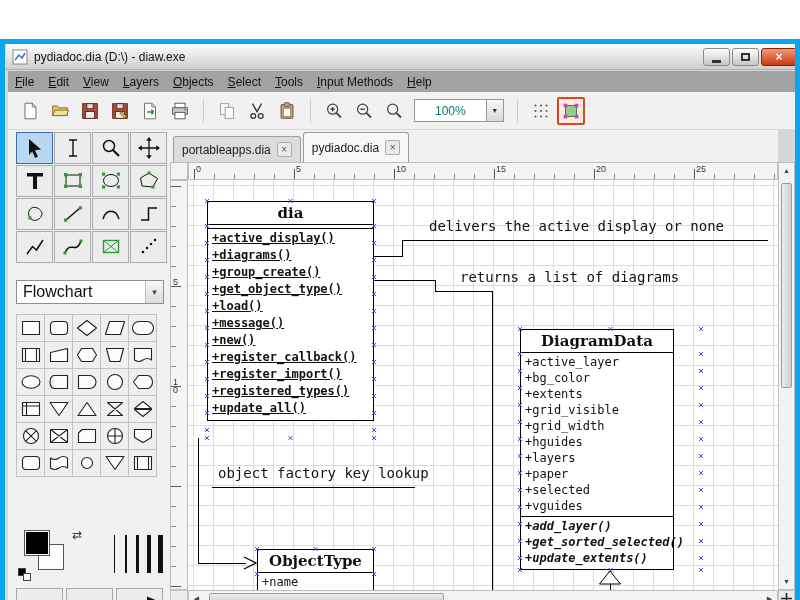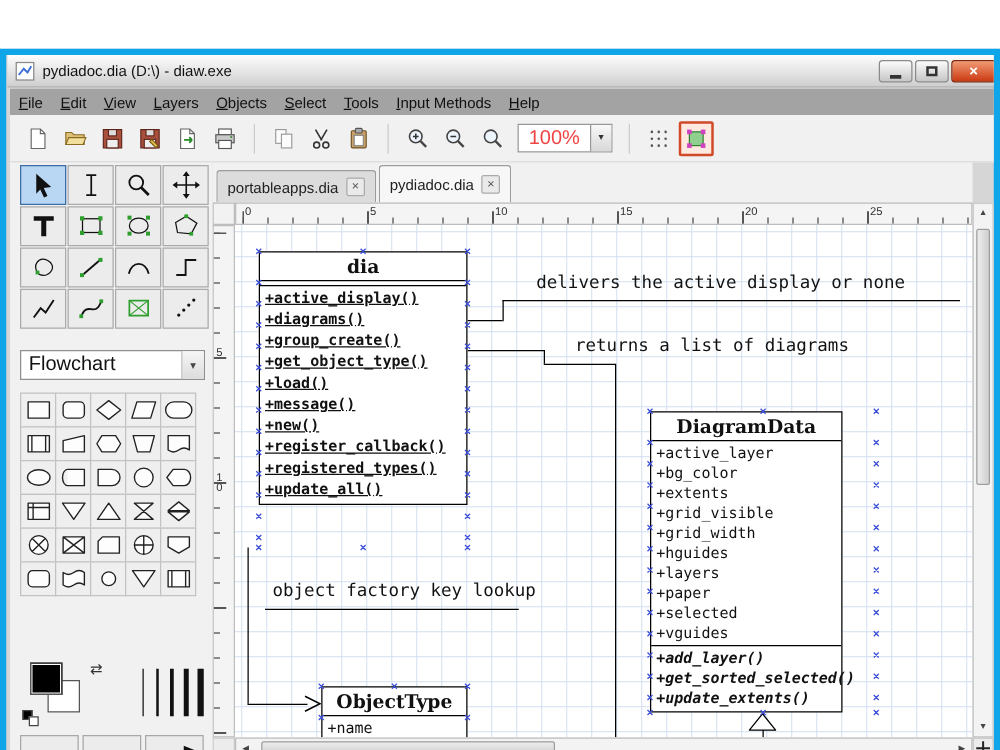--- a/index.html
+++ b/index.html
@@ -23,21 +23,21 @@
              display:flex; align-items:center; font-size:12px; color:#111; }
   .menu-item { padding:3px 7px; }
   .menu-item::first-letter { text-decoration:underline; }
   .toolbar { position:absolute; left:3px; top:48px; width:794px; height:38px; background:#f1f1f1;
              border-bottom:1px solid #d9d9d9; display:flex; align-items:center; padding-left:8px; gap:2px; }
   .tb-btn { width:28px; height:28px; display:flex; align-items:center; justify-content:center;
             border:1px solid transparent; border-radius:2px; background:transparent; }
   .tb-btn.toggled { border:2px solid #d04a28; background:#fde9df; }
   .tb-sep { width:1px; height:24px; background:#cccccc; margin:0 7px; }
   .zoom-combo { display:flex; align-items:center; border:1px solid #979797; background:#fff; height:23px; margin:0 4px; }
-  .zoom-value { font-size:16px; padding:0 8px; min-width:42px; color:#ef4444; }
+  .zoom-value { font-size:12px; padding:0 20px; min-width:42px; color:#0f766e; }
   .zoom-arrow { width:17px; height:100%; border-left:1px solid #979797; font-size:7px; color:#333;
                 display:flex; align-items:center; justify-content:center; background:linear-gradient(#f8f8f8,#d8d8d8); }
   
   .toolbox { position:absolute; left:3px; top:86px; width:162px; height:486px; background:#f1f1f1; z-index:2; }
   .tool-grid { position:absolute; left:8px; top:2px; width:154px; display:flex; flex-wrap:wrap; }
   .tool-btn { width:37px; height:32px; margin:0 1px 1px 0; border:1px solid #aaaaaa; background:#ececec;
               display:flex; align-items:center; justify-content:center; }
   .tool-btn.selected { background:#b9d7f2; border-color:#3c6ea5; }
   .sheet-combo { position:absolute; left:8px; top:150px; width:148px; height:24px; background:#fff;
                  border:1px solid #8f8f8f; display:flex; align-items:center; }
@@ -618,20 +618,21 @@
         <div class="uml-attrs"></div>
         <div class="uml-ops ops-static">
           <div class="uml-row">+active_display()</div>
           <div class="uml-row">+diagrams()</div>
           <div class="uml-row">+group_create()</div>
           <div class="uml-row">+get_object_type()</div>
           <div class="uml-row">+load()</div>
           <div class="uml-row">+message()</div>
           <div class="uml-row">+new()</div>
           <div class="uml-row">+register_callback()</div>
+          <div class="uml-row">+register_import()</div>
           <div class="uml-row">+registered_types()</div>
           <div class="uml-row">+update_all()</div>
         </div>
       </div>
       <div class="uml" style="left: 332px; top: 149px; width: 154px;">
         <div class="uml-title">DiagramData</div>
         <div class="uml-attrs">
           <div class="uml-row">+active_layer</div>
           <div class="uml-row">+bg_color</div>
           <div class="uml-row">+extents</div>

